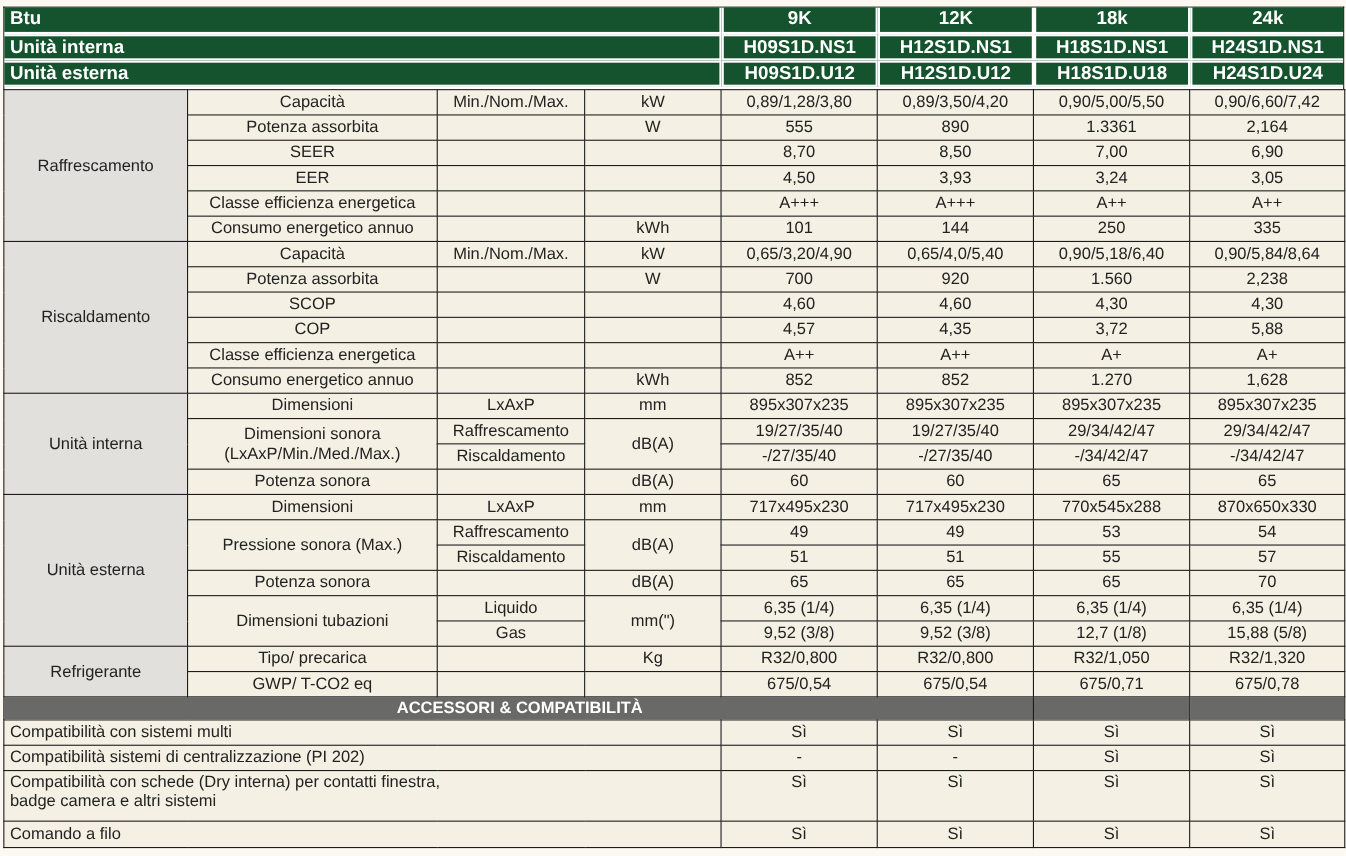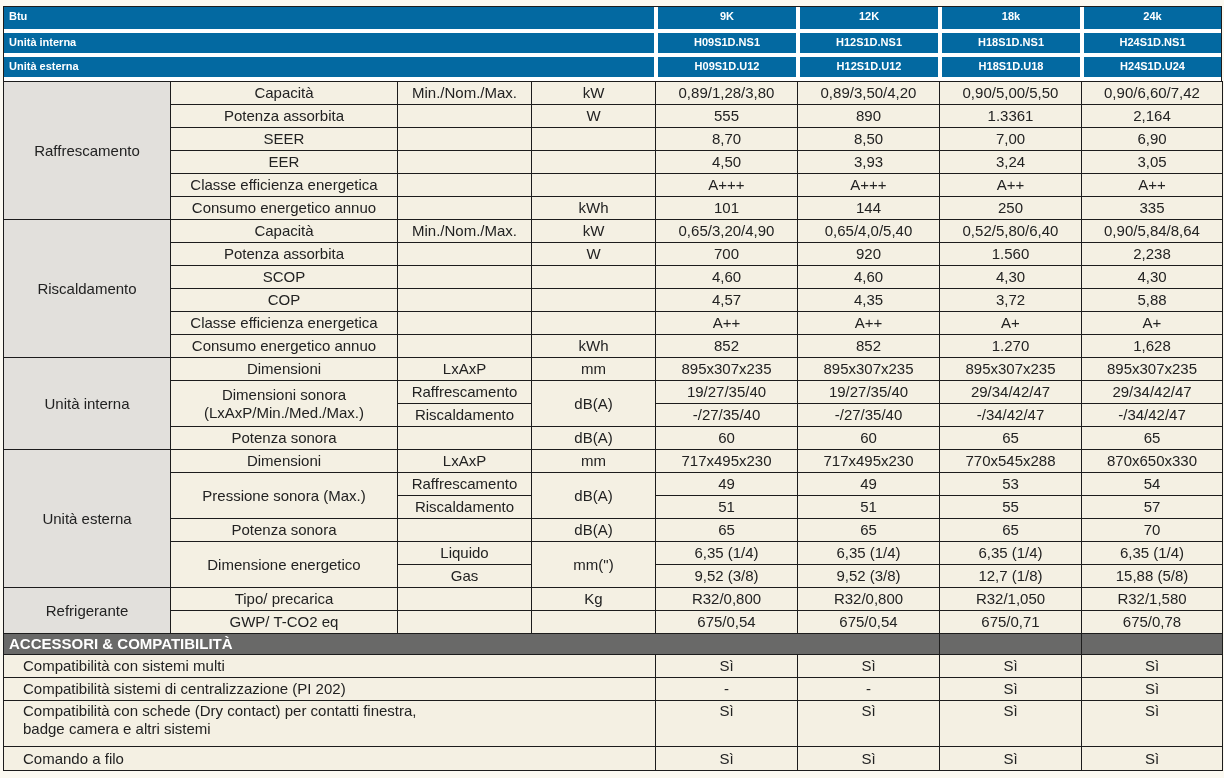--- a/index.html
+++ b/index.html
@@ -11,24 +11,24 @@
     display:grid;
     grid-template-columns:652px 142px 142px 142px auto;
     grid-auto-rows:24px;
     width:100%;
     border:1px solid #1c1c1c;
     border-bottom:none;
     background:#fff;
     padding-bottom:2px;
   }
   .hcell {
-    background:#0369a1;
+    background:#14532d;
     color:#fff;
     font-weight:bold;
-    font-size:11px;
+    font-size:17px;
     line-height:19px;
     border:2px solid #fff;
     text-align:center;
     overflow:hidden;
     white-space:nowrap;
   }
   .hcell.hleft { text-align:left; padding-left:5px; }
   .hgrid .hcell:nth-child(-n+5) { border-top:0; }
   .hgrid .hcell:nth-child(5n+1) { border-left:0; }
   .hgrid .hcell:nth-child(5n)   { border-right:0; }
@@ -40,26 +40,26 @@
     background:#f4f0e3;
     font-size:15px;
     line-height:1.2;
     text-align:center;
     vertical-align:middle;
     padding:1px 3px;
     overflow:hidden;
   }
   tr { height:23px; }
   td.sec { background:#e2e0dc; }
-  td.left { text-align:left; padding-left:19px; }
+  td.left { text-align:left; padding-left:5px; }
   td.band {
     background:#696968;
     color:#fff;
     font-weight:bold;
-    text-align:left;
+    text-align:center;
     padding-left:5px;
     white-space:nowrap;
   }
   tr.band-row { height:21px; }
   tr.tall { height:46px; }
   tr.tall td { vertical-align:top; padding-top:1px; }
   tr.last-row { height:24px; }
 </style>
 </head>
 <body>
@@ -155,21 +155,21 @@
       <td>335</td>
     </tr>
 
     <tr>
       <td class="sec" rowspan="6">Riscaldamento</td>
       <td>Capacità</td>
       <td>Min./Nom./Max.</td>
       <td>kW</td>
       <td>0,65/3,20/4,90</td>
       <td>0,65/4,0/5,40</td>
-      <td>0,52/5,80/6,40</td>
+      <td>0,90/5,18/6,40</td>
       <td>0,90/5,84/8,64</td>
     </tr>
     <tr>
       <td>Potenza assorbita</td>
       <td></td>
       <td>W</td>
       <td>700</td>
       <td>920</td>
       <td>1.560</td>
       <td>2,238</td>
@@ -279,21 +279,21 @@
     <tr>
       <td>Potenza sonora</td>
       <td></td>
       <td>dB(A)</td>
       <td>65</td>
       <td>65</td>
       <td>65</td>
       <td>70</td>
     </tr>
     <tr>
-      <td rowspan="2">Dimensione energetico</td>
+      <td rowspan="2">Dimensioni tubazioni</td>
       <td>Liquido</td>
       <td rowspan="2">mm(")</td>
       <td>6,35 (1/4)</td>
       <td>6,35 (1/4)</td>
       <td>6,35 (1/4)</td>
       <td>6,35 (1/4)</td>
     </tr>
     <tr>
       <td>Gas</td>
       <td>9,52 (3/8)</td>
@@ -303,21 +303,21 @@
     </tr>
 
     <tr>
       <td class="sec" rowspan="2">Refrigerante</td>
       <td>Tipo/ precarica</td>
       <td></td>
       <td>Kg</td>
       <td>R32/0,800</td>
       <td>R32/0,800</td>
       <td>R32/1,050</td>
-      <td>R32/1,580</td>
+      <td>R32/1,320</td>
     </tr>
     <tr>
       <td>GWP/ T-CO2 eq</td>
       <td></td>
       <td></td>
       <td>675/0,54</td>
       <td>675/0,54</td>
       <td>675/0,71</td>
       <td>675/0,78</td>
     </tr>
@@ -337,21 +337,21 @@
     </tr>
     <tr>
       <td class="left" colspan="4">Compatibilità sistemi di centralizzazione (PI 202)</td>
       <td>-</td>
       <td>-</td>
       <td>Sì</td>
       <td>Sì</td>
     </tr>
     <tr class="tall">
       <td class="left" colspan="4">
-        <div>Compatibilità con schede (Dry contact) per contatti finestra,</div>
+        <div>Compatibilità con schede (Dry interna) per contatti finestra,</div>
         <div>badge camera e altri sistemi</div>
       </td>
       <td>Sì</td>
       <td>Sì</td>
       <td>Sì</td>
       <td>Sì</td>
     </tr>
     <tr class="last-row">
       <td class="left" colspan="4">Comando a filo</td>
       <td>Sì</td>

